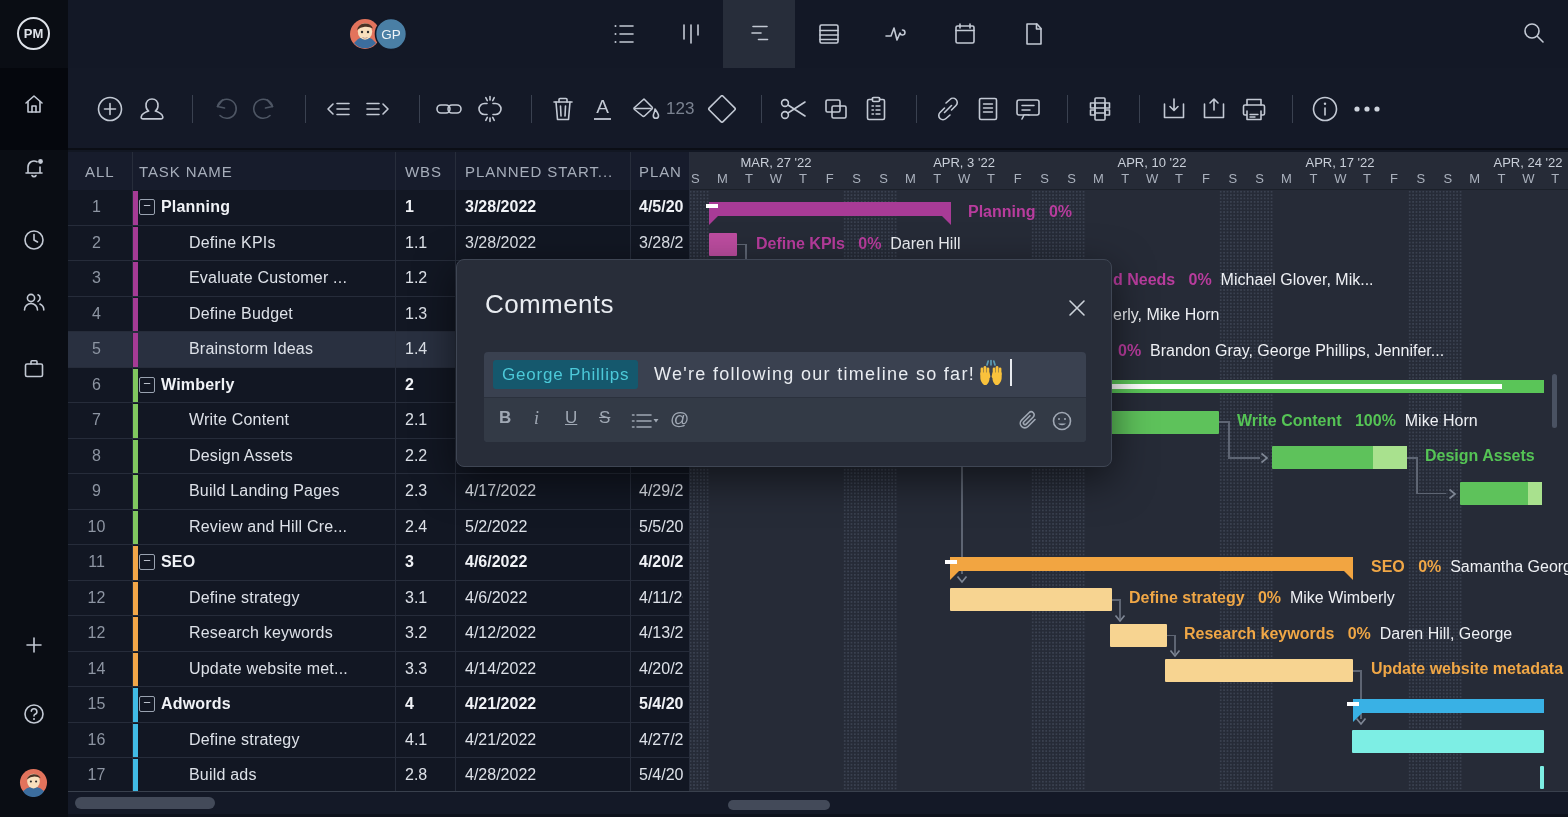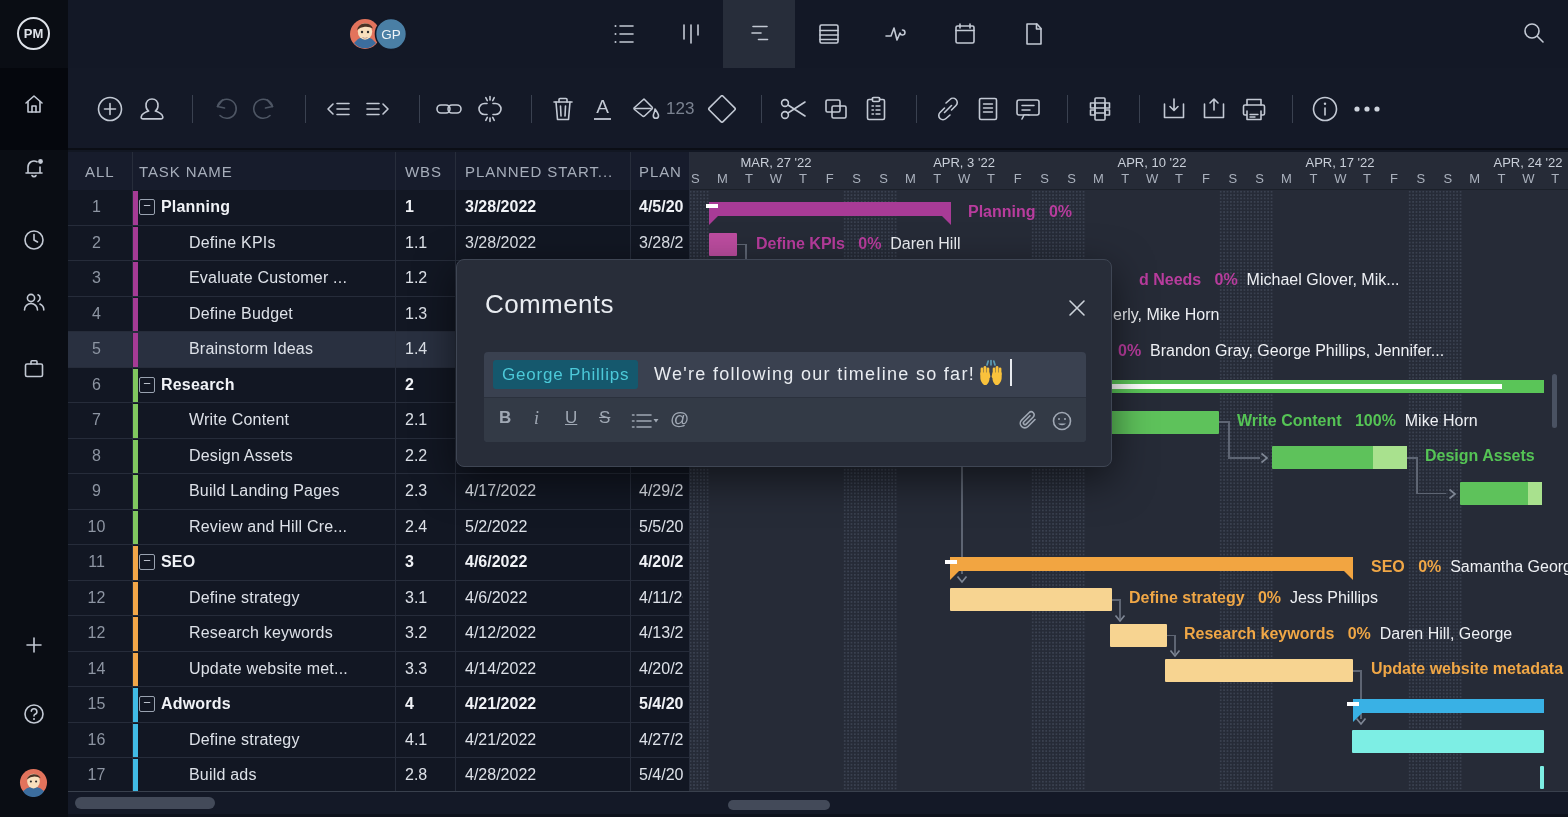--- a/index.html
+++ b/index.html
@@ -341,21 +341,21 @@
       <span class="rn">5</span>
       <span class="tn">Brainstorm Ideas</span>
       <span class="wb">1.4</span>
       <span class="d1">4/4/2022</span>
       <span class="d2">4/5/2022</span>
     </div>
   <div class="a row" style="top:367.5px;">
       <span class="strip" style="background:#80c75f;"></span>
       <span class="rn">6</span>
       <span class="cb">−</span>
-      <span class="tp">Research</span>
+      <span class="tp">Wimberly</span>
       <span class="wb bold">2</span>
       <span class="d1 bold">4/7/2022</span>
       <span class="d2 bold">5/5/2022</span>
     </div>
   <div class="a row" style="top:403px;">
       <span class="strip" style="background:#80c75f;"></span>
       <span class="rn">7</span>
       <span class="tn">Write Content</span>
       <span class="wb">2.1</span>
       <span class="d1">4/7/2022</span>
@@ -519,27 +519,27 @@
       <div class="sum" style="left:663px; top:547px; width:191px; background:#39b1e5;">
         <div class="tl" style="border-top:9px solid #39b1e5;"></div>
       </div>
       <div class="dash" style="left:657px; top:549.5px;"></div>
       <div class="bar" style="left:662px; top:578px; width:192px; background:#7deee4;"></div>
       <div class="bar" style="left:850px; top:613.5px; width:4px; background:#7deee4;"></div>
     </div>
 
     <div class="glbl" style="left:278px; top:49px;"><b class="m">Planning</b>&nbsp;&nbsp; <b class="m">0%</b></div>
     <div class="glbl" style="left:66px; top:81px;"><b class="m">Define KPIs</b>&nbsp;&nbsp; <b class="m">0%</b>&nbsp; <span class="w">Daren Hill</span></div>
-    <div class="glbl" style="left:423px; top:116.5px;margin-left:26px;"><b class="m">d Needs</b>&nbsp;&nbsp; <b class="m">0%</b>&nbsp; <span class="w">Michael Glover, Mik...</span></div>
+    <div class="glbl" style="left:423px; top:116.5px;"><b class="m">d Needs</b>&nbsp;&nbsp; <b class="m">0%</b>&nbsp; <span class="w">Michael Glover, Mik...</span></div>
     <div class="glbl" style="left:423px; top:152px;"><span class="w">erly, Mike Horn</span></div>
     <div class="glbl" style="left:428px; top:187.5px;"><b class="m">0%</b>&nbsp; <span class="w">Brandon Gray, George Phillips, Jennifer...</span></div>
     <div class="glbl" style="left:547px; top:258px;"><b class="g">Write Content</b>&nbsp;&nbsp; <b class="g">100%</b>&nbsp; <span class="w">Mike Horn</span></div>
     <div class="glbl" style="left:735px; top:293px;"><b class="g">Design Assets</b></div>
     <div class="glbl" style="left:681px; top:404px;"><b class="o">SEO</b>&nbsp;&nbsp; <b class="o">0%</b>&nbsp; <span class="w">Samantha George, Mike</span></div>
-    <div class="glbl" style="left:439px; top:435px;"><b class="o">Define strategy</b>&nbsp;&nbsp; <b class="o">0%</b>&nbsp; <span class="w">Jess Phillips</span></div>
+    <div class="glbl" style="left:439px; top:435px;"><b class="o">Define strategy</b>&nbsp;&nbsp; <b class="o">0%</b>&nbsp; <span class="w">Mike Wimberly</span></div>
     <div class="glbl" style="left:494px; top:471px;"><b class="o">Research keywords</b>&nbsp;&nbsp; <b class="o">0%</b>&nbsp; <span class="w">Daren Hill, George</span></div>
     <div class="glbl" style="left:681px; top:506px;"><b class="o">Update website metadata</b></div>
 
     <div class="a" id="ghead">
       <div class="wk" style="left:86px;">MAR, 27 '22</div>
       <div class="wk" style="left:274px;">APR, 3 '22</div>
       <div class="wk" style="left:462px;">APR, 10 '22</div>
       <div class="wk" style="left:650px;">APR, 17 '22</div>
       <div class="wk" style="left:838px;">APR, 24 '22</div>
       <div class="dl" style="left:5.4px;">S</div>

